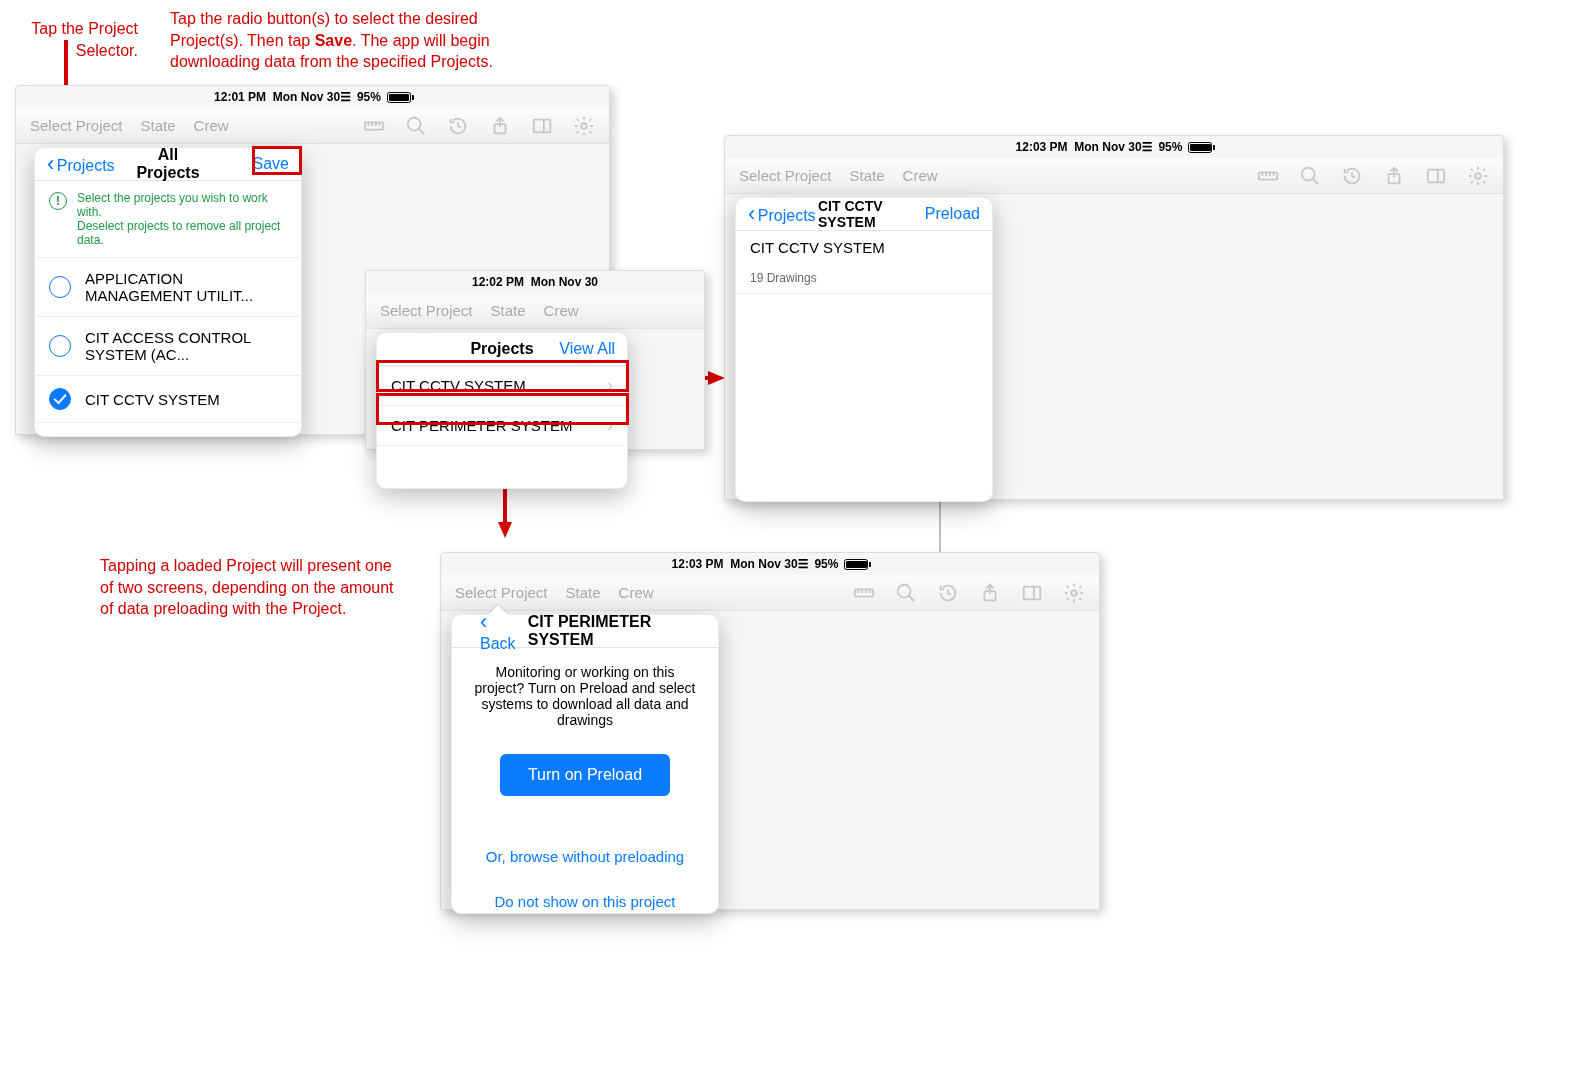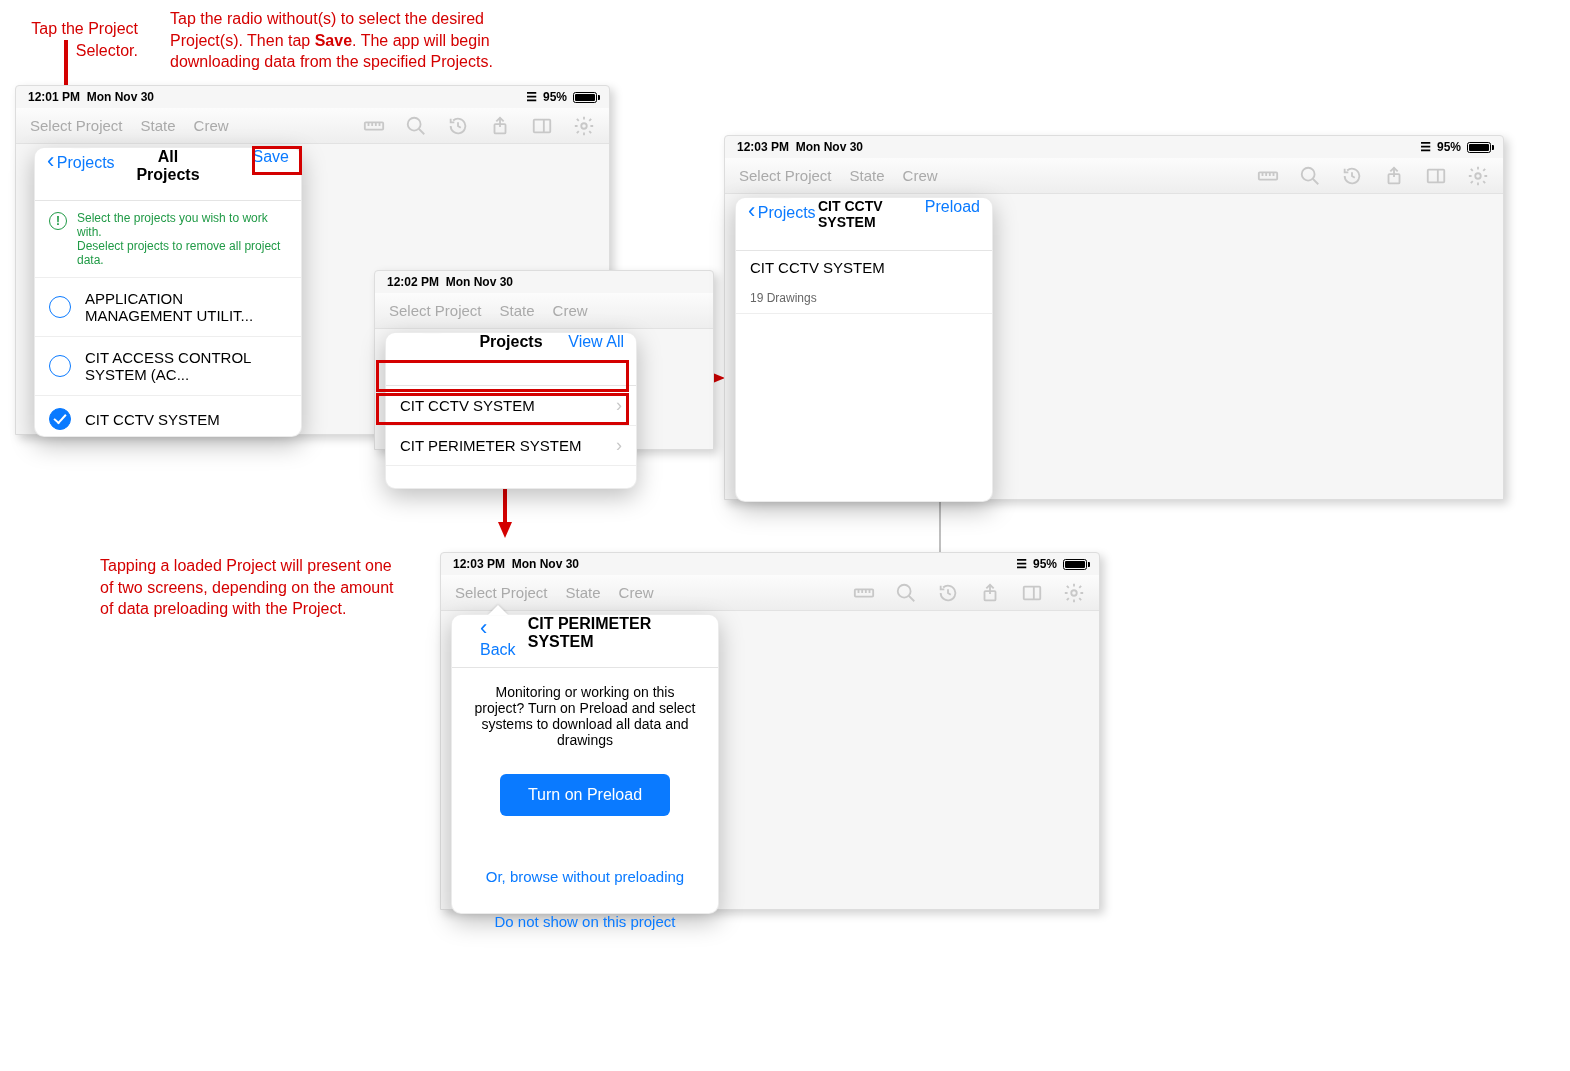--- a/index.html
+++ b/index.html
@@ -14,21 +14,21 @@
   }
   .hl { position: absolute; border: 3px solid #d40000; }
   .device {
     position: absolute; background: #f6f6f6;
     border: 1px solid #ddd; box-shadow: 4px 4px 10px rgba(0,0,0,0.18);
     border-top-left-radius: 4px; border-top-right-radius: 4px;
   }
   .statusbar {
     height: 22px; display: flex; align-items: center;
     padding: 0 12px; font-size: 12px; font-weight: 600; color: #000;
-    justify-content: space-between;
+    justify-content: center;
   }
   .statusbar .right { display: flex; align-items: center; gap: 6px; font-size: 12px; }
   .statusbar .battery {
     width: 24px; height: 11px; border: 1.3px solid #000;
     border-radius: 2.5px; position: relative; display: inline-block;
   }
   .statusbar .battery::after {
     content: ""; position: absolute; right: -4px; top: 2.5px;
     width: 2px; height: 5px; background: #000; border-radius: 0 1px 1px 0;
   }
@@ -52,21 +52,21 @@
     border-radius: 10px; box-shadow: 0 8px 24px rgba(0,0,0,0.25);
     border: 1px solid rgba(0,0,0,0.08);
   }
   .panel .caret {
     position: absolute; top: -10px; width: 0; height: 0;
     border-left: 10px solid transparent; border-right: 10px solid transparent;
     border-bottom: 10px solid #fff;
     filter: drop-shadow(0 -1px 1px rgba(0,0,0,0.12));
   }
   .panel-header {
-    display: flex; height: 53px;
+    display: flex; align-items: center; height: 33px;
     border-bottom: 1px solid #e4e4e4; padding: 0 12px;
     font-size: 16px;
   }
   .panel-header .title { font-weight: 600; color: #000; flex: 1; text-align: center; }
   .panel-header .left, .panel-header .rightbtn {
     color: #0a7aff; font-size: 16px; min-width: 78px;
   }
   .panel-header .rightbtn { text-align: right; }
   .panel-header .back-chev { color:#0a7aff; font-size:22px; margin-right:-2px; }
   .hint {
@@ -103,21 +103,21 @@
   .link { color:#0a7aff; font-size:15px; text-align:center; }
   svg.arrow { position:absolute; overflow:visible; }
   svg.arrow * { stroke:#d40000; stroke-width:4; fill:none; }
   svg.arrow .head { fill:#d40000; stroke:none; }
 </style>
 </head>
 <body>
 
 <div class="anno" style="left:8px; top:18px; width:130px; text-align:right;">Tap the Project Selector.</div>
 <div class="anno" style="left:170px; top:8px;">
-  <div>Tap the radio without(s) to select the desired</div>
+  <div>Tap the radio button(s) to select the desired</div>
   <div><span>Project(s). Then tap </span><b>Save</b><span>. The app will begin</span></div>
   <div>downloading data from the specified Projects.</div>
 </div>
 <div class="anno" style="left:355px; top:225px;">
   <div>The Project Selector will then</div>
   <div>display only the selected Projects.</div>
 </div>
 <div class="anno" style="left:100px; top:555px;">
   <div>Tapping a loaded Project will present one</div>
   <div>of two screens, depending on the amount</div>
@@ -237,21 +237,21 @@
           <div>
             <div>CIT CCTV SYSTEM</div>
           </div>
         </div>
         <div class="row"></div>
       </div>
   </div>
 </div>
 <div class="hl" style="left:252px; top:146px; width:50px; height:29px;"></div>
 
-<div class="device" style="left:374px; top:270px; width:340px; height:180px;">
+<div class="device" style="left:365px; top:270px; width:340px; height:180px;">
   <div class="statusbar">
     <div><span>12:02 PM</span>&nbsp;&nbsp;<span>Mon Nov 30</span></div>
     <div class="right"></div>
   </div>
   <div class="toolbar">
     <span>Select Project</span>
     <span>State</span>
     <span>Crew</span>
   </div>
   <div class="panel" style="top:61px; left:10px; width:252px; height:157px; overflow:hidden;">

